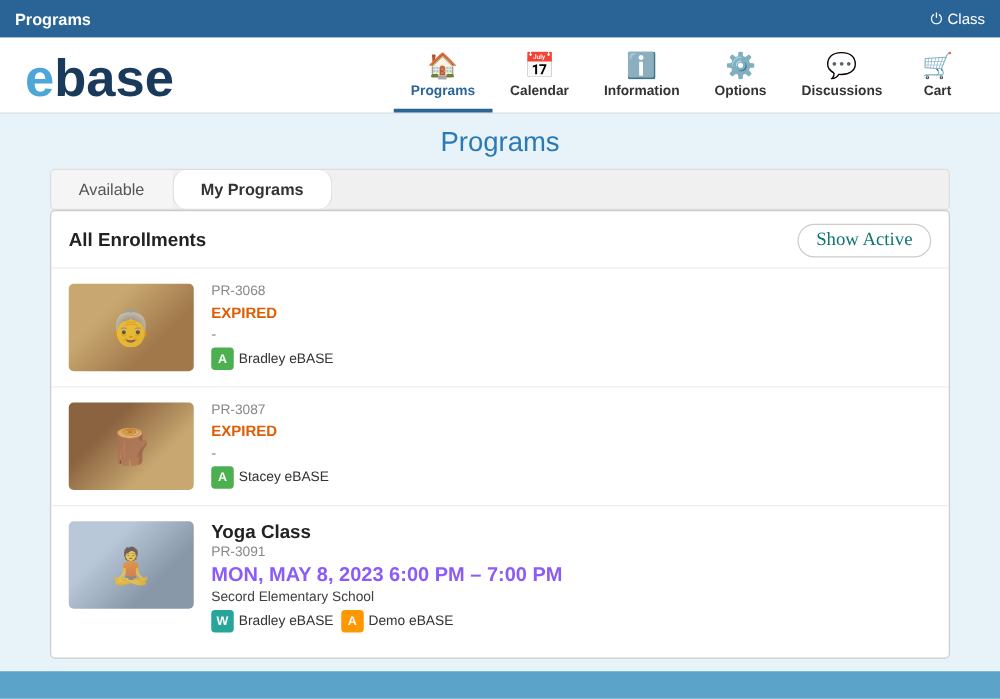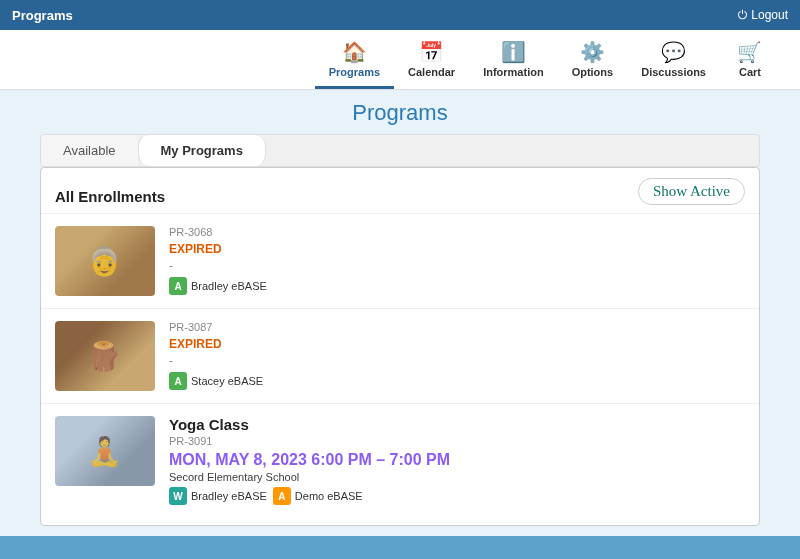--- a/index.html
+++ b/index.html
@@ -136,21 +136,21 @@
     .enrollments-panel {
       background: #fff;
       border: 1px solid #ccc;
       border-radius: 4px;
       width: 100%;
       max-width: 720px;
       padding: 0 0 8px 0;
     }
     .enrollments-header {
       display: flex;
-      align-items: flex-end;
+      align-items: center;
       justify-content: space-between;
       padding: 10px 14px 8px 14px;
       border-bottom: 1px solid #eee;
     }
     .enrollments-title {
       font-size: 15px;
       font-weight: bold;
       color: #222;
     }
     .show-active-btn {
@@ -268,25 +268,28 @@
     .badge-icon.teal { background: #26a69a; }
     .badge-icon.orange { background: #ff9800; }
   </style>
 </head>
 <body>
 
 <div class="top-bar">
   <span class="top-bar-title">Programs</span>
   <a class="logout-link">
     <span>⏻</span>
-    <span>Logout</span>
+    <span>Class</span>
   </a>
 </div>
 
 <div class="nav-bar">
+  <div class="logo-area">
+    <span class="logo-text"><span class="e-blue">e</span>base</span>
+  </div>
   <nav class="nav-icons">
     <div class="nav-item active">
       <span class="nav-item-icon">🏠</span>
       <span class="nav-item-label">Programs</span>
     </div>
     <div class="nav-item">
       <span class="nav-item-icon">📅</span>
       <span class="nav-item-label">Calendar</span>
     </div>
     <div class="nav-item">

